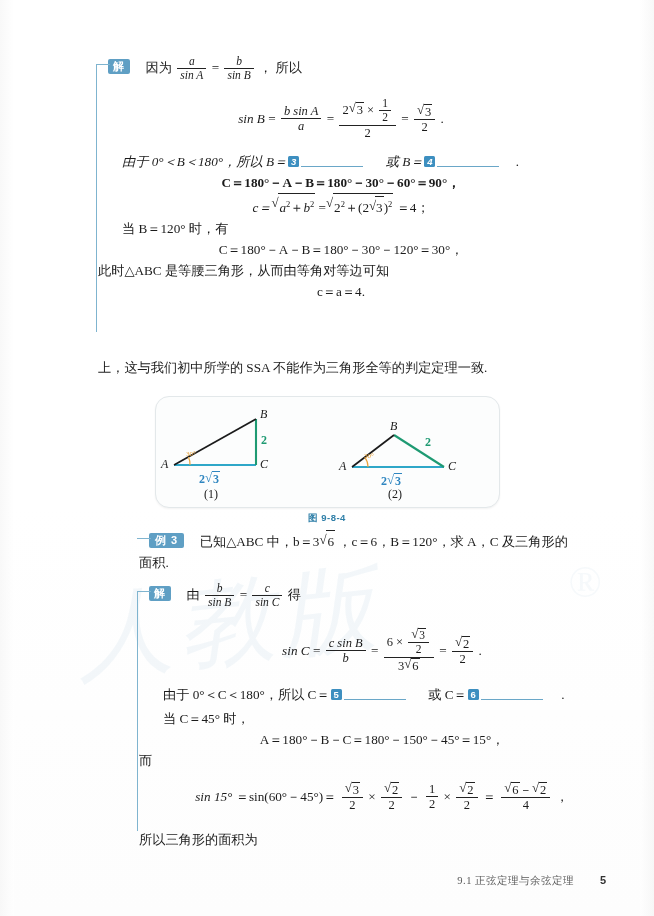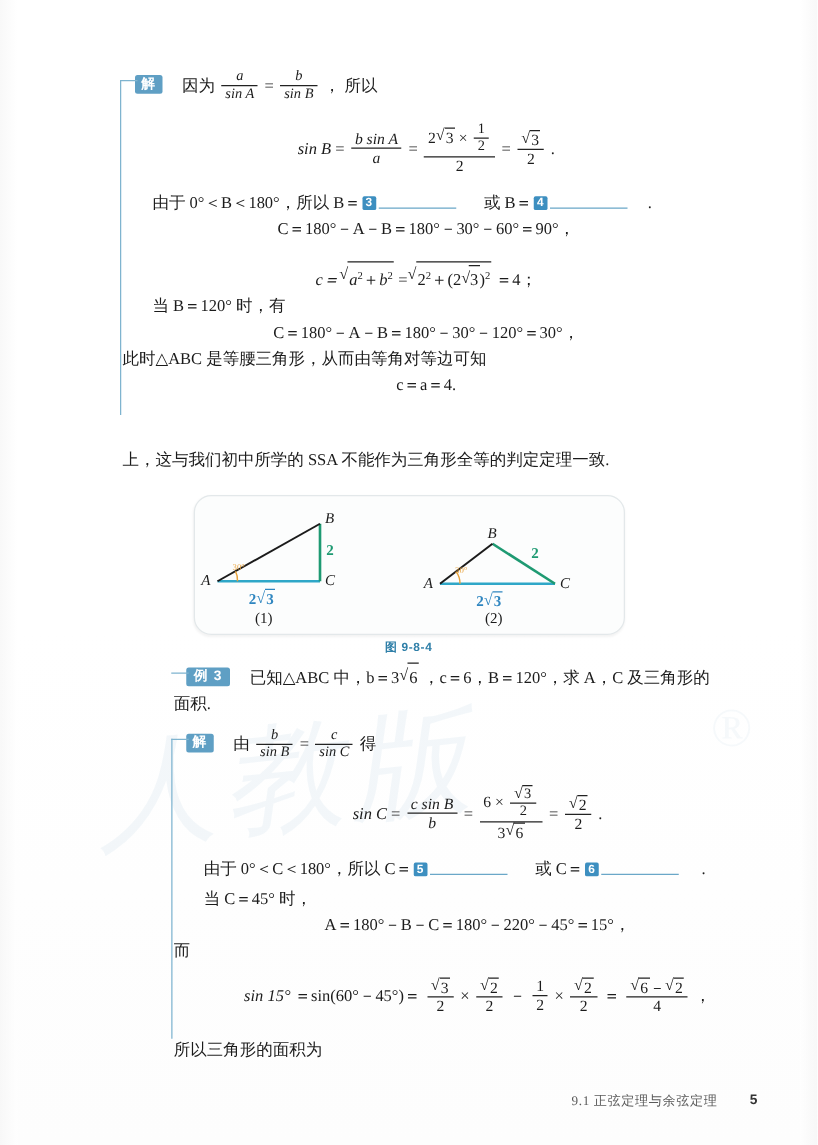--- a/index.html
+++ b/index.html
@@ -189,31 +189,31 @@
           <span class="den">2</span>
         </span>
         <span>=</span>
         <span class="frac big">
           <span class="num"><span class="rad"><span class="rc">3</span></span></span>
           <span class="den">2</span>
         </span>
         <span>.</span>
       </div>
 
-      <div class="ln indent1" style="margin-top:6px; margin-left:10px;">
+      <div class="ln indent1" style="margin-top:6px; margin-left:10px;font-style:italic;">
         <span>由于 0°＜B＜180°，所以 B＝</span><span class="slot-num">3</span><span class="slot-line"></span>
         <span style="display:inline-block;width:16px;"></span>
         <span>或 B＝</span><span class="slot-num">4</span><span class="slot-line"></span>
         <span style="display:inline-block;width:10px;"></span>
         <span>.</span>
       </div>
 
-      <div class="ln ctr" style="margin-left:10px;">C＝180°－A－B＝180°－30°－60°＝90°，</div>
-
-      <div class="ln ctr" style="margin-left:10px; margin-top:16px; height:22px;text-align:center;">
+      <div class="ln ctr" style="margin-left:10px;font-weight:bold;">C＝180°－A－B＝180°－30°－60°＝90°，</div>
+
+      <div class="ln ctr" style="margin-left:10px; margin-top:0; height:22px;text-align:center;">
         <span class="it">c＝</span><span class="rad"><span class="rc"><i>a</i><span class="sup">2</span>＋<i>b</i><span class="sup">2</span></span></span>
         <span>=</span><span class="rad"><span class="rc">2<span class="sup">2</span>＋(2<span class="rad" style="padding-left:6px;"><span class="rc">3</span></span>)<span class="sup">2</span></span></span>
         <span>＝4；</span>
       </div>
 
       <div class="ln indent1" style="margin-left:10px; margin-top:3px;">当 B＝120° 时，有</div>
       <div class="ln ctr" style="margin-left:10px;">C＝180°－A－B＝180°－30°－120°＝30°，</div>
       <div class="ln" style="margin-left:0px;">此时△ABC 是等腰三角形，从而由等角对等边可知</div>
       <div class="ln ctr" style="margin-left:10px;">c＝a＝4.</div>
     </div>
@@ -337,21 +337,21 @@
 
       <div class="ln indent1" style="margin-top:6px; margin-left:10px;">
         <span>由于 0°＜C＜180°，所以 C＝</span><span class="slot-num">5</span><span class="slot-line"></span>
         <span style="display:inline-block;width:16px;"></span>
         <span>或 C＝</span><span class="slot-num">6</span><span class="slot-line"></span>
         <span style="display:inline-block;width:12px;"></span>
         <span>.</span>
       </div>
 
       <div class="ln indent1" style="margin-left:10px; margin-top:3px;">当 C＝45° 时，</div>
-      <div class="ln ctr" style="margin-left:10px;">A＝180°－B－C＝180°－220°－45°＝15°，</div>
+      <div class="ln ctr" style="margin-left:10px;">A＝180°－B－C＝180°－150°－45°＝15°，</div>
       <div class="ln" style="margin-left:0px;">而</div>
 
       <div class="ln ctr" style="margin-left:10px; margin-top:12px; height:40px;">
         <span class="it">sin 15°</span>
         <span>＝sin(60°－45°)＝</span>
         <span class="frac big">
           <span class="num"><span class="rad"><span class="rc">3</span></span></span>
           <span class="den">2</span>
         </span>
         <span>×</span>

